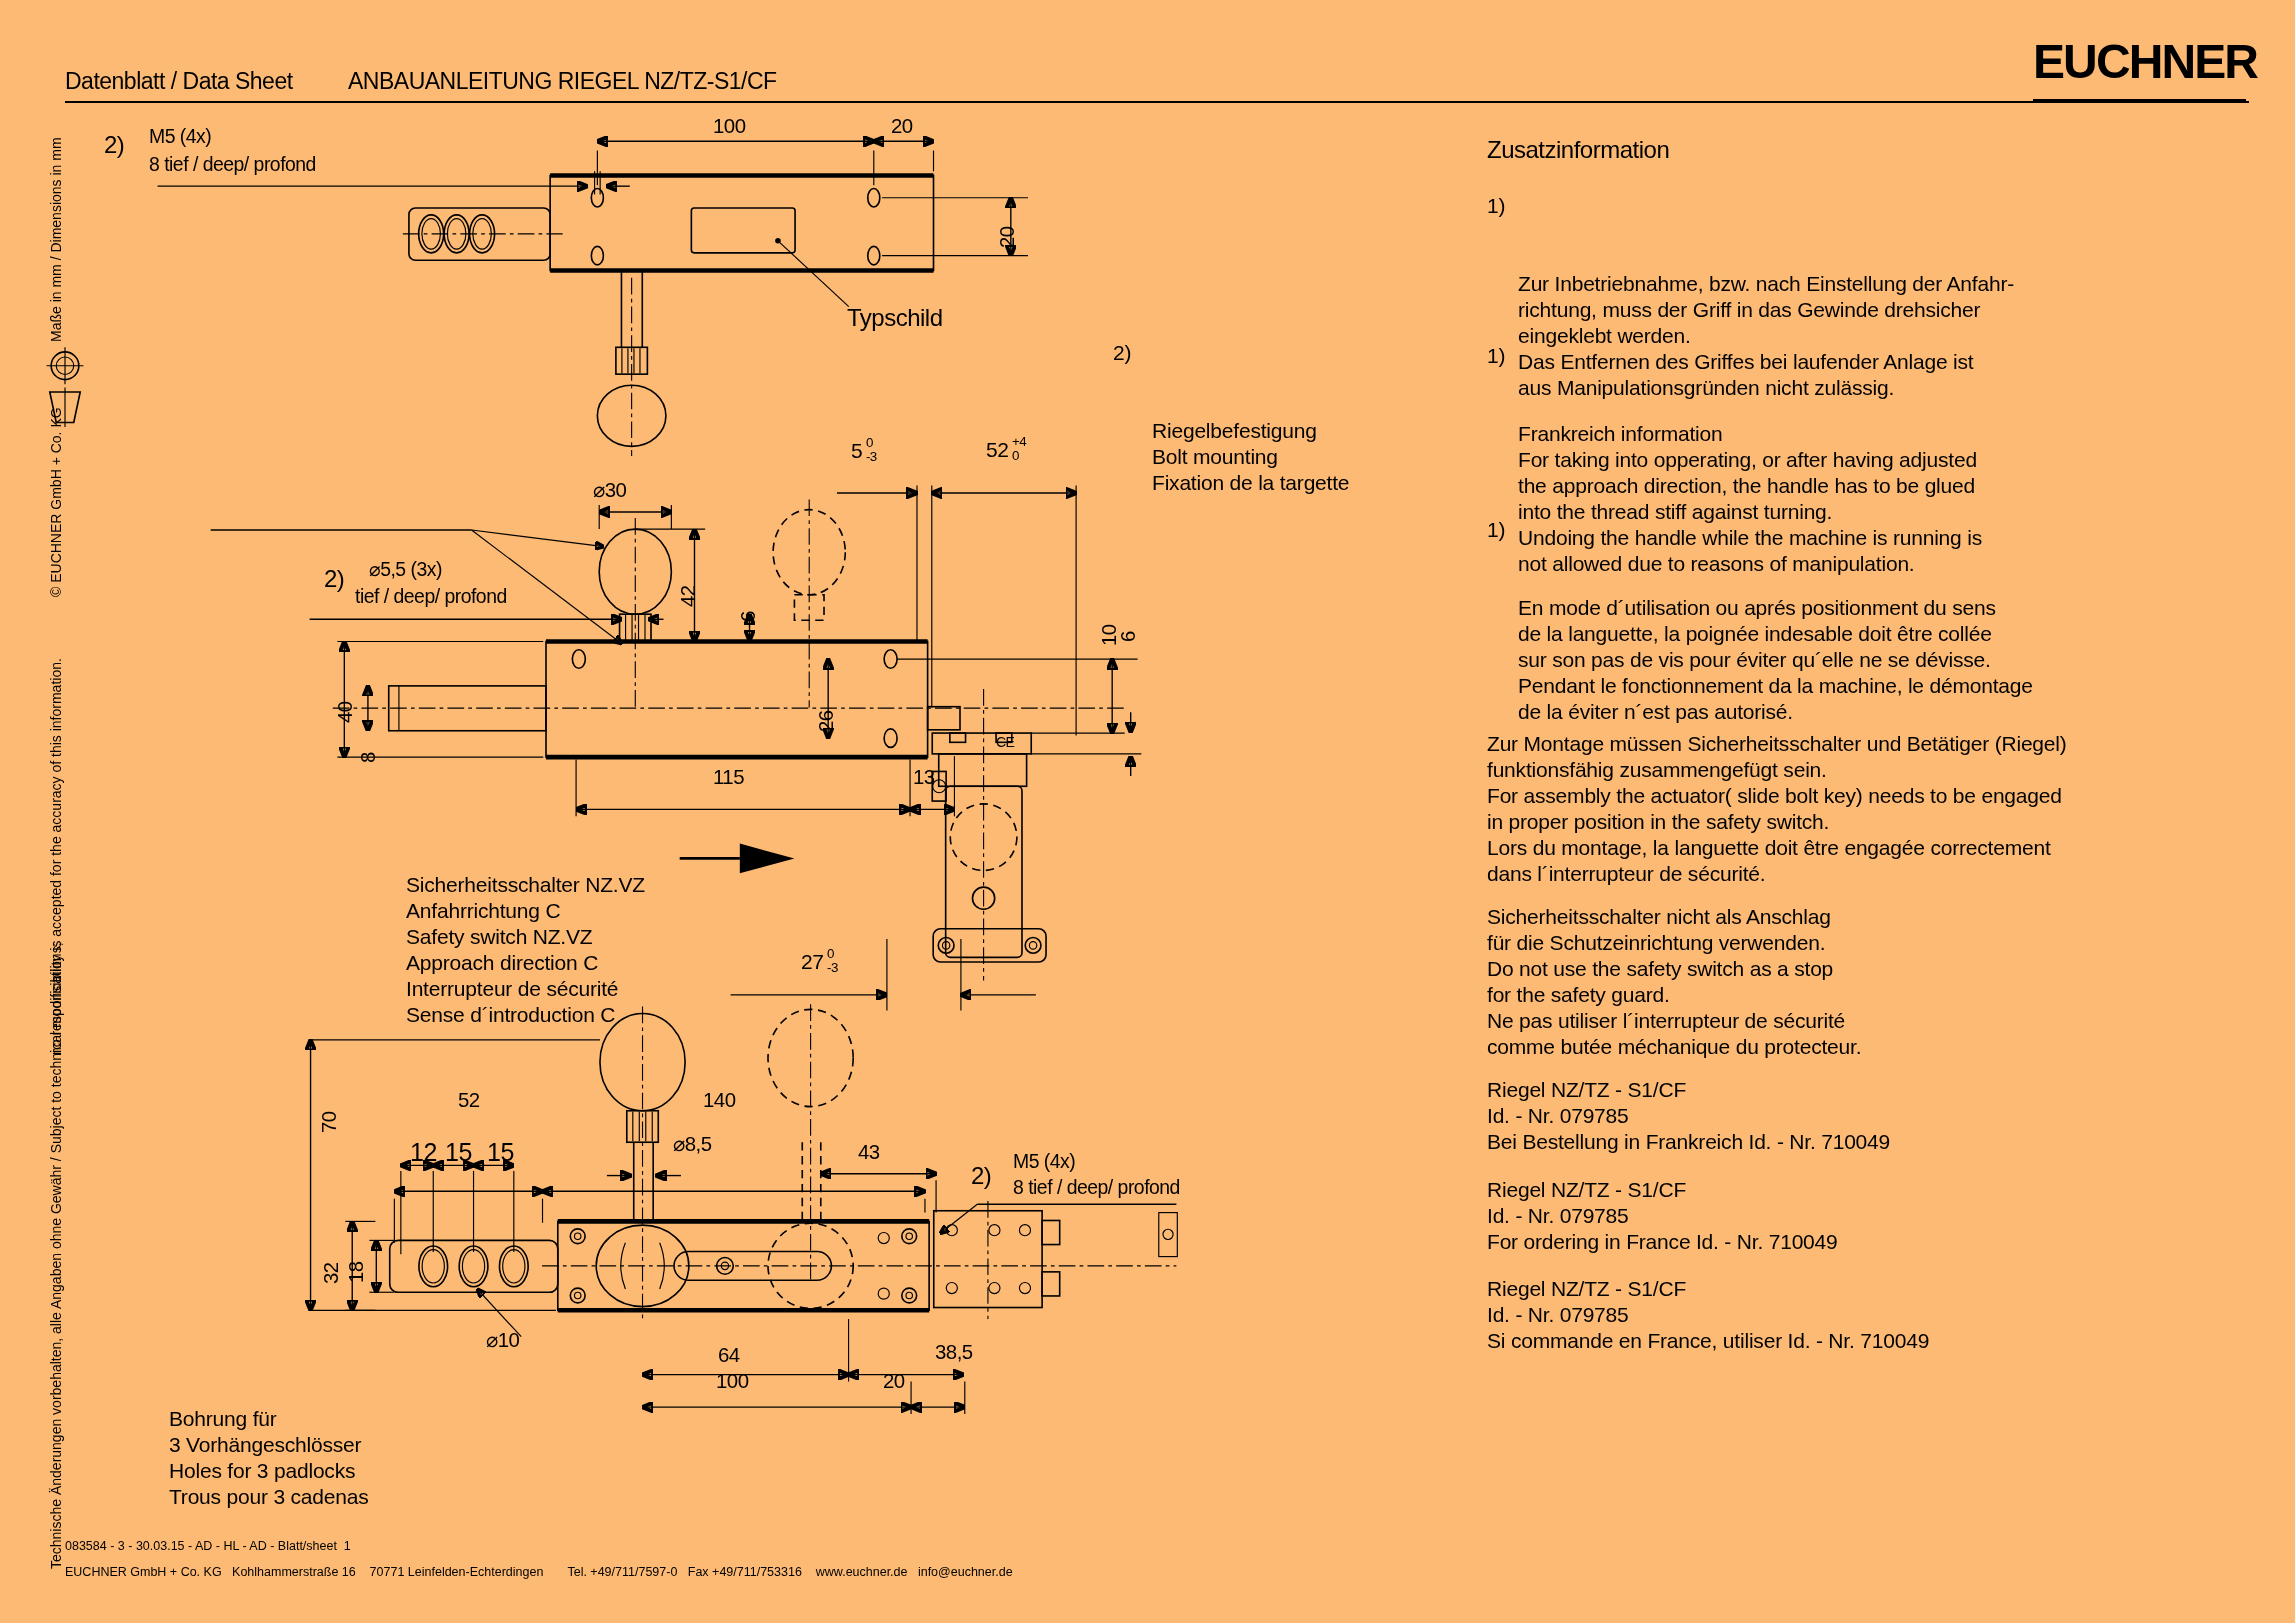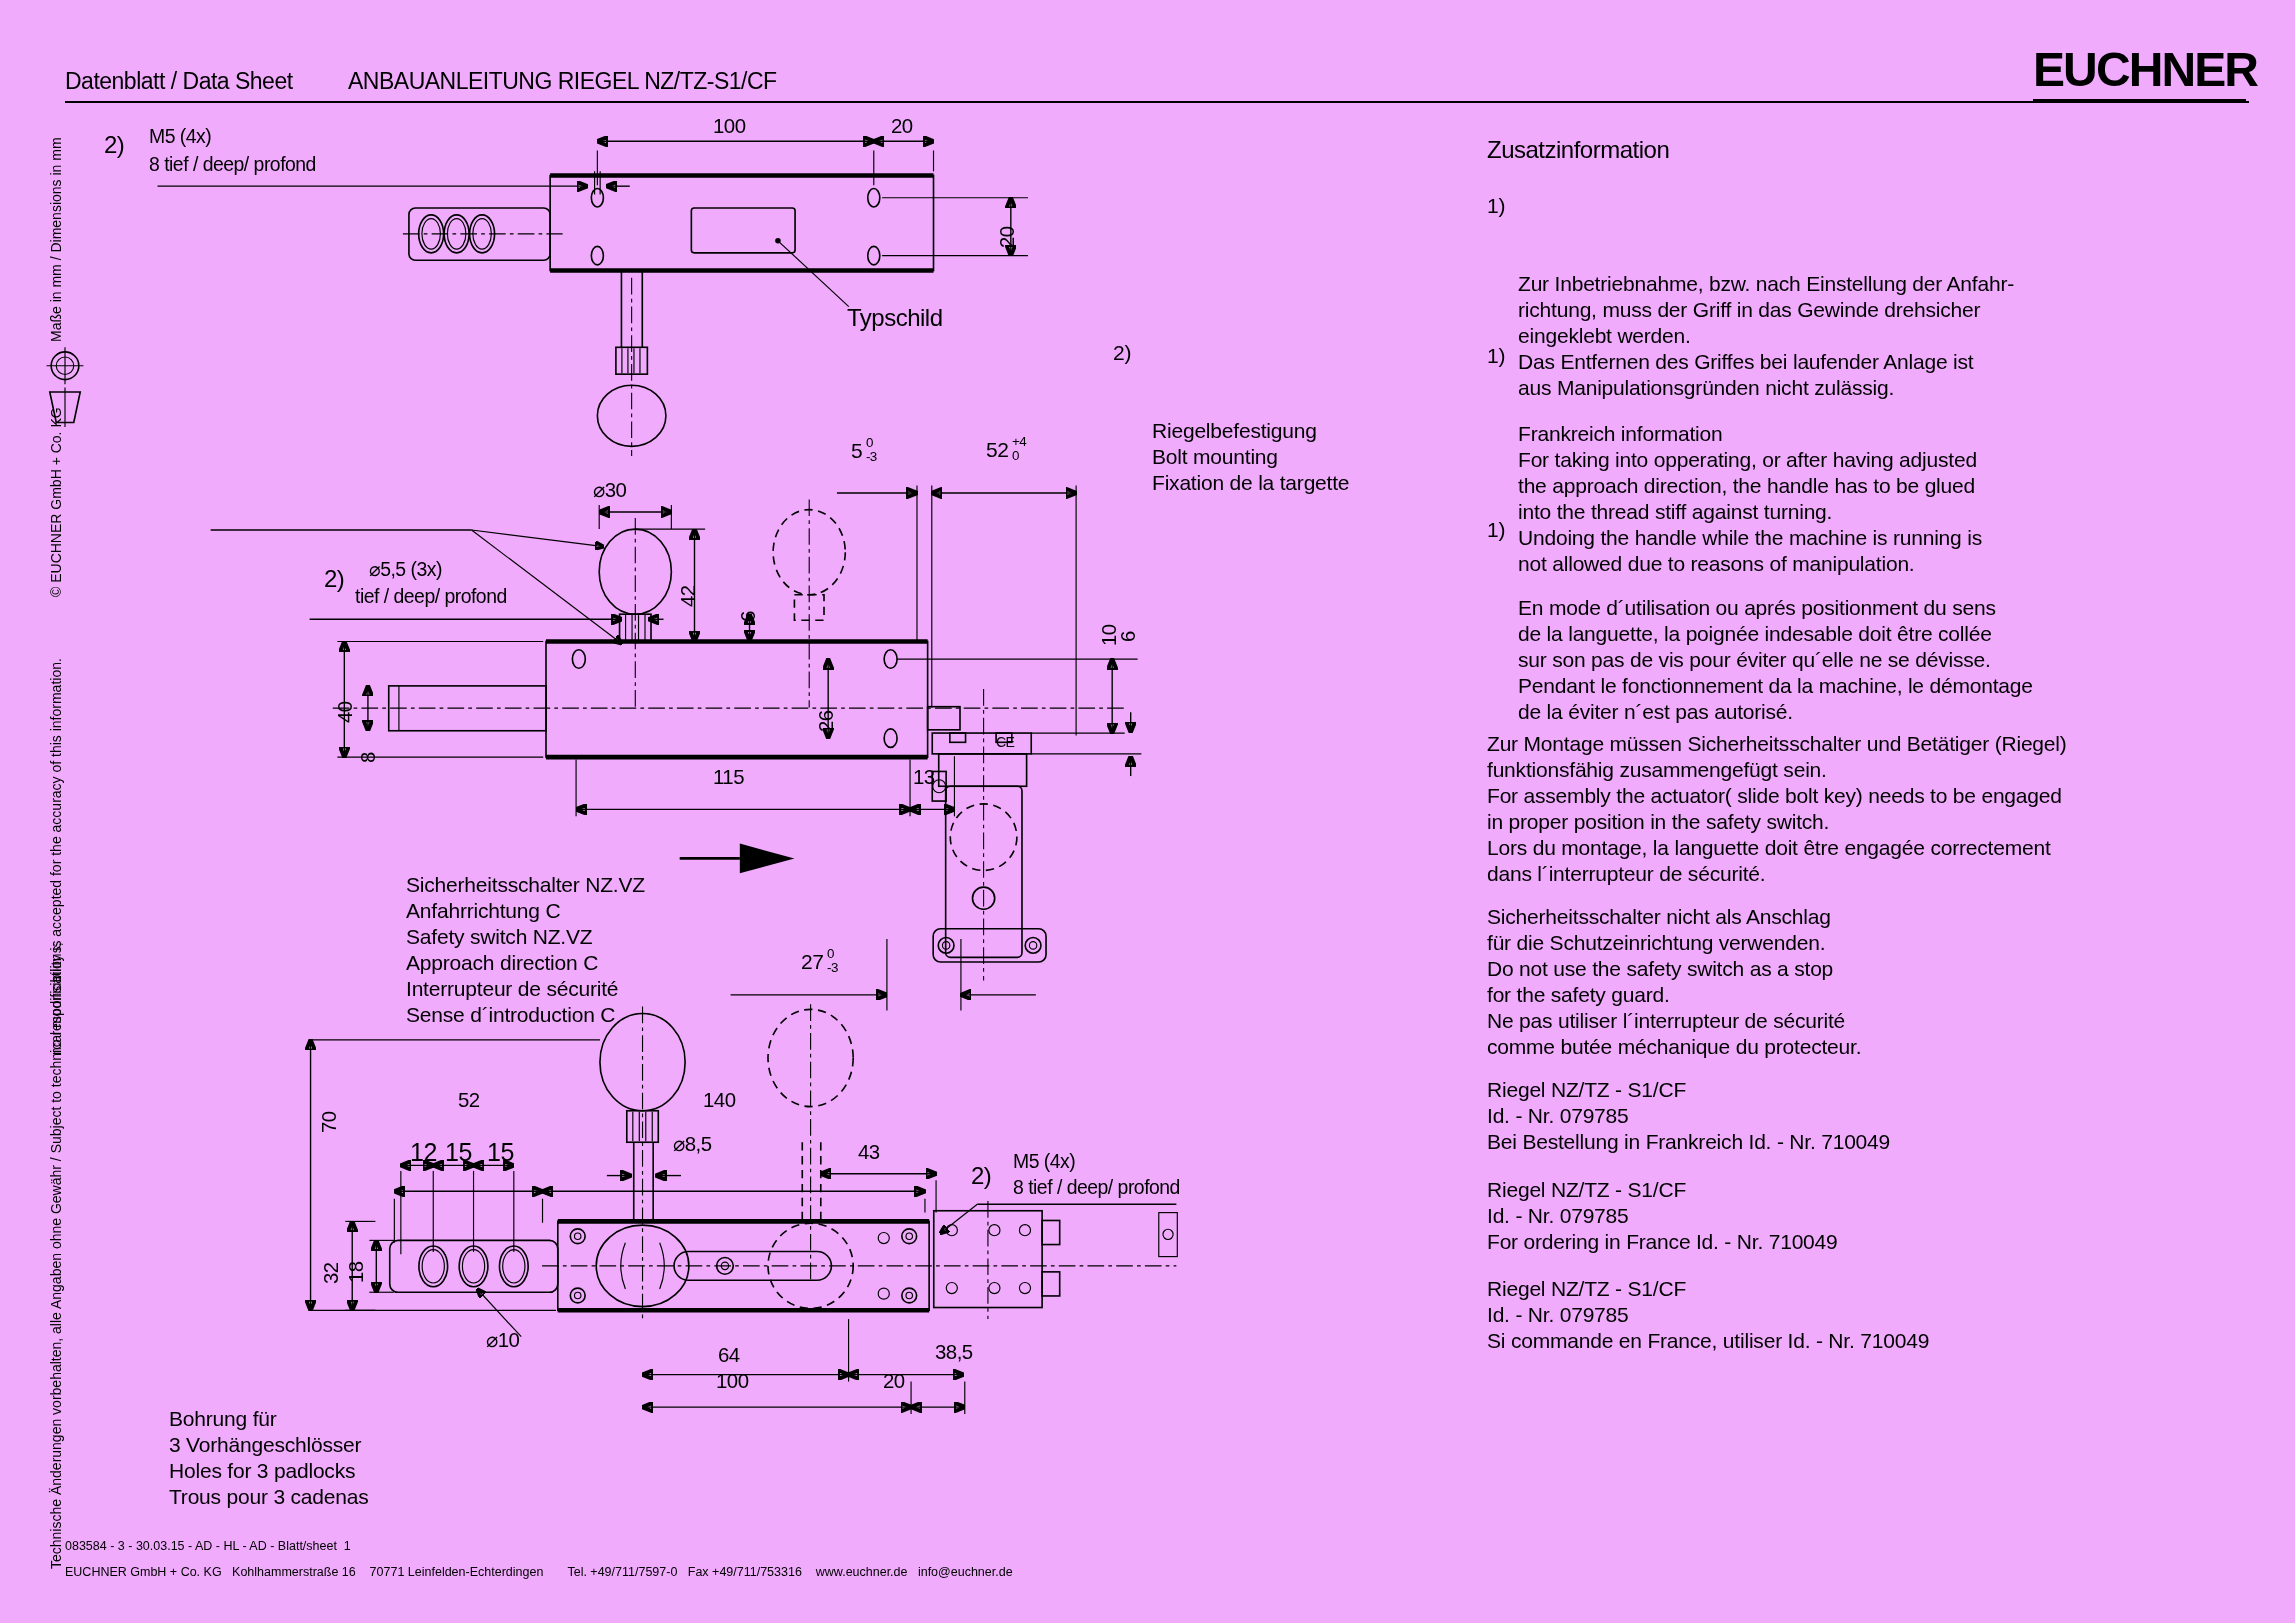--- a/index.html
+++ b/index.html
@@ -1,16 +1,16 @@
 <!DOCTYPE html>
 <html style="font-size:7.4px"><head>
 <meta charset="utf-8">
 <style>
   html,body{margin:0;padding:0;background:#fff;}
-  #page{position:relative;width:2295px;height:1623px;background:#f0abfc;
+  #page{position:relative;width:2295px;height:1623px;background:#fdba74;
         font-family:"Liberation Sans",sans-serif;color:#000;overflow:hidden;}
   .lbl{position:absolute;font-size:20.4px;letter-spacing:-0.5px;white-space:pre;line-height:1.08;}
   .v{transform:rotate(-90deg);transform-origin:0 0;}
   .fs42{font-size:19.4px;} .fs46{font-size:24px;} .fs50{font-size:24px;} .fs40{font-size:25px;}
   .hdr{position:absolute;font-size:23px;letter-spacing:-0.5px;white-space:pre;}
   .logo{position:absolute;font-size:48px;font-weight:800;letter-spacing:-1.9px;white-space:pre;}
   .bar{position:absolute;background:#000;}
   .para{position:absolute;font-size:21px;line-height:26px;letter-spacing:-0.2px;white-space:pre;}
   .para .pnum{position:absolute;left:0;top:0;}
   .para .plines{margin-left:31px;}
@@ -30,21 +30,21 @@
   .fill{fill:#000;stroke:none;}
   .ftr{position:absolute;font-size:12.5px;letter-spacing:0;white-space:pre;}
 </style>
 </head>
 <body>
 
 <div id="page">
 
   <div class="hdr" style="left:65px;top:68px">Datenblatt / Data Sheet</div>
   <div class="hdr" style="left:348px;top:68px">ANBAUANLEITUNG RIEGEL NZ/TZ-S1/CF</div>
-  <div class="logo" style="left:2033px;top:42px">EUCHNER</div>
+  <div class="logo" style="left:2033px;top:34px">EUCHNER</div>
   <div class="bar" style="left:2033px;top:99px;width:213px;height:4.2px"></div>
   <div class="bar" style="left:65px;top:101px;width:2184px;height:2.3px"></div>
 
   <div class="side" style="top:1569px">Technische Änderungen vorbehalten, alle Angaben ohne Gewähr / Subject to technical modifications;</div>
   <div class="side" style="top:1055px">no responsibility is accepted for the accuracy of this information.</div>
   <div class="side" style="top:597px">© EUCHNER GmbH + Co. KG</div>
   <div class="side" style="top:342px">Maße in mm / Dimensions in mm</div>
   <svg style="left:44px;top:345px" width="42" height="83" viewBox="0 0 90 180">
     <circle cx="45" cy="45" r="30"></circle>
     <circle cx="45" cy="45" r="19" class="thin"></circle>

